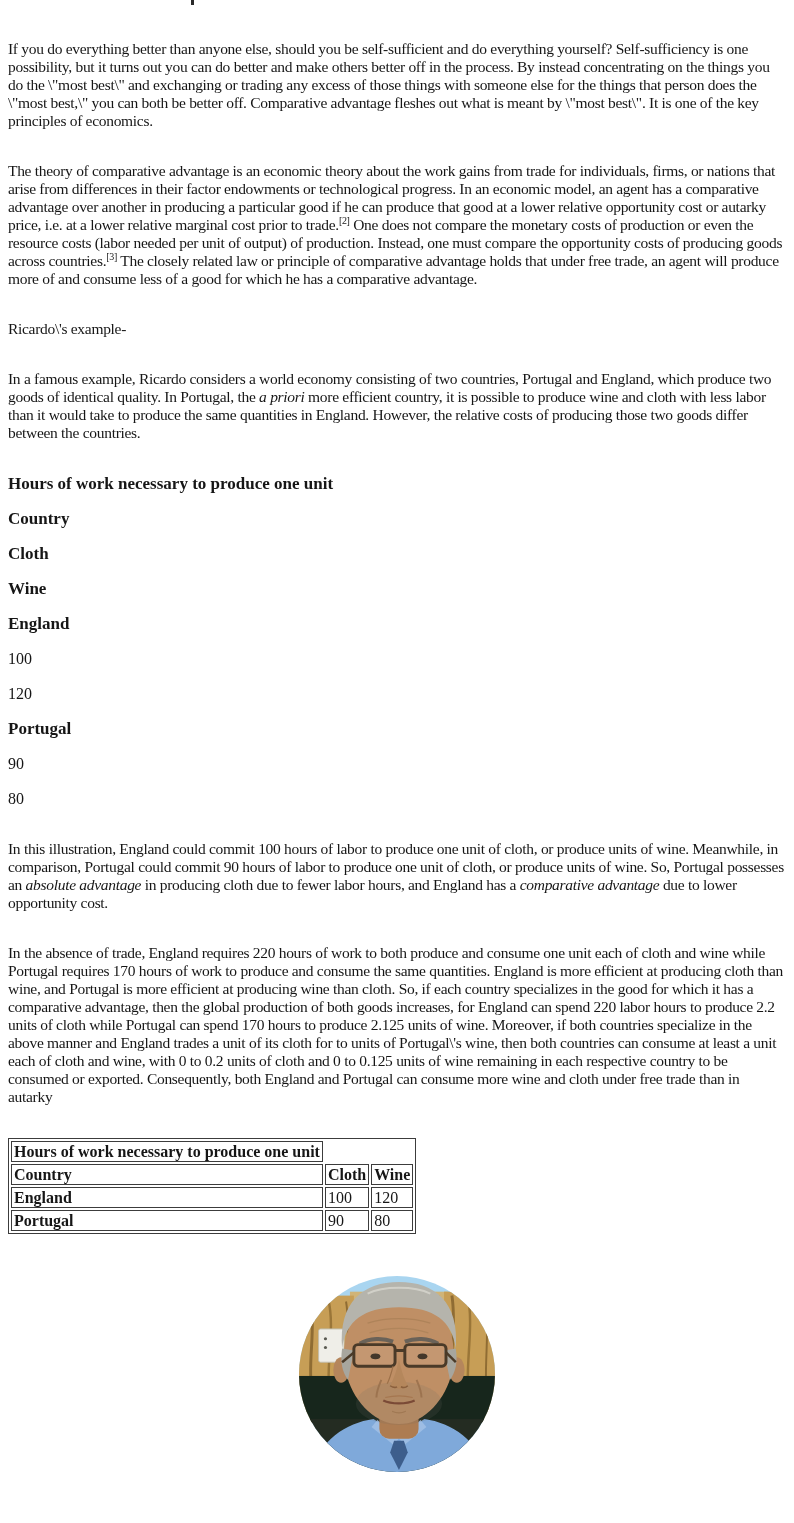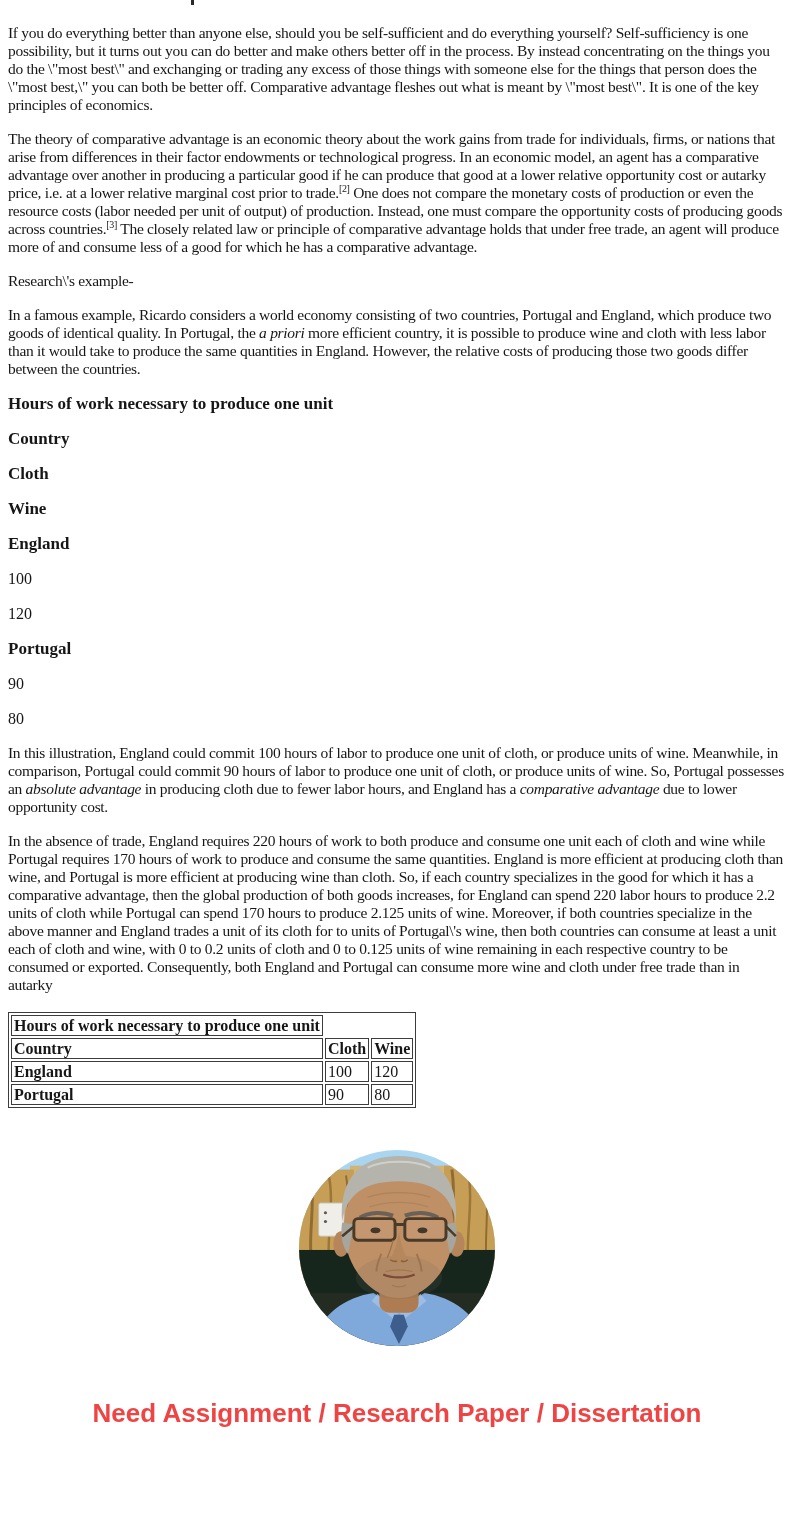--- a/index.html
+++ b/index.html
@@ -13,21 +13,21 @@
     font-family: "Liberation Serif", serif;
     font-size: 16px;
   }
   .clip-frag {
     position: absolute;
     top: 0; left: 191px;
     width: 3px; height: 5px;
     background: #2a2a2a;
   }
   .para {
-    margin: 16px 0;
+    margin: 32px 0;
     line-height: 18px;
     font-size: 15.5px;
     letter-spacing: -0.3px;
   }
   .para sup {
     font-size: 10px;
     line-height: 0;
     vertical-align: super;
   }
   .stack-line {
@@ -79,21 +79,21 @@
 </style>
 </head>
 <body>
 
 <div class="clip-frag"></div>
 
 <p class="para">If you do everything better than anyone else, should you be self-sufficient and do everything yourself? Self-sufficiency is one possibility, but it turns out you can do better and make others better off in the process. By instead concentrating on the things you do the \"most best\" and exchanging or trading any excess of those things with someone else for the things that person does the \"most best,\" you can both be better off. Comparative advantage fleshes out what is meant by \"most best\". It is one of the key principles of economics.</p>
 
 <p class="para"><span>The theory of comparative advantage is an economic theory about the work gains from trade for individuals, firms, or nations that arise from differences in their factor endowments or technological progress. In an economic model, an agent has a comparative advantage over another in producing a particular good if he can produce that good at a lower relative opportunity cost or autarky price, i.e. at a lower relative marginal cost prior to trade.</span><sup>[2]</sup><span> One does not compare the monetary costs of production or even the resource costs (labor needed per unit of output) of production. Instead, one must compare the opportunity costs of producing goods across countries.</span><sup>[3]</sup><span> The closely related law or principle of comparative advantage holds that under free trade, an agent will produce more of and consume less of a good for which he has a comparative advantage.</span></p>
 
-<p class="para">Research\'s example-</p>
+<p class="para">Ricardo\'s example-</p>
 
 <p class="para"><span>In a famous example, Ricardo considers a world economy consisting of two countries, Portugal and England, which produce two goods of identical quality. In Portugal, the </span><i>a priori</i><span> more efficient country, it is possible to produce wine and cloth with less labor than it would take to produce the same quantities in England. However, the relative costs of producing those two goods differ between the countries.</span></p>
 
 <p class="stack-line b">Hours of work necessary to produce one unit</p>
 <p class="stack-line b">Country</p>
 <p class="stack-line b">Cloth</p>
 <p class="stack-line b">Wine</p>
 <p class="stack-line b">England</p>
 <p class="stack-line">100</p>
 <p class="stack-line">120</p>

